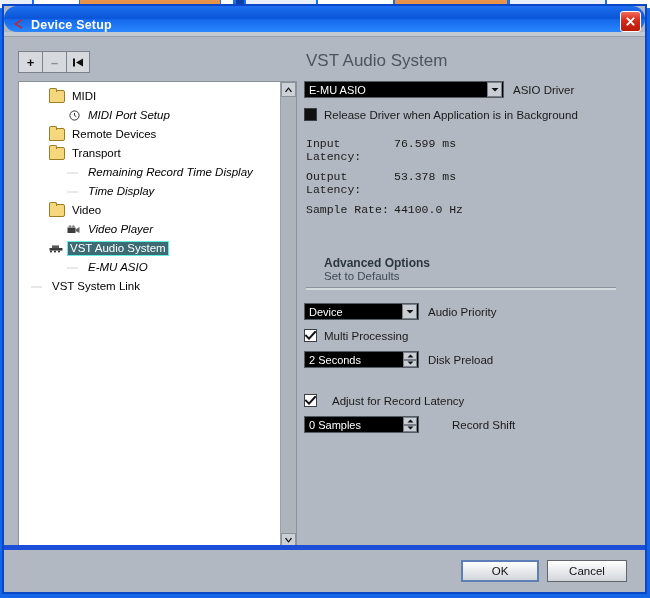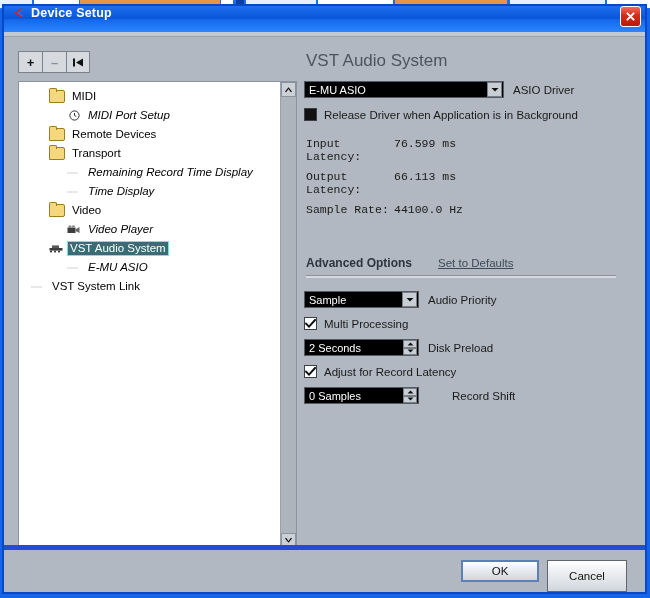--- a/index.html
+++ b/index.html
@@ -16,21 +16,21 @@
   #dialog{
     position:absolute;left:2px;top:4px;width:645px;height:590px;
     border:2px solid #0a46c8;
     background:#b1b8c1;
     box-sizing:border-box;
     display:flex;flex-direction:column;
   }
   #titlebar{
     height:26px;flex:0 0 26px;
     background:linear-gradient(180deg,#1e6ff0 0%,#0a55d8 48%,#1368ea 52%,#2b86ff 100%);
-    display:flex;align-items:flex-start;padding:0 4px 0 6px;position:relative;
+    display:flex;align-items:flex-end;padding:0 4px 0 6px;position:relative;border-radius:13px;
   }
   #title-icon{width:15px;height:15px;flex:0 0 15px;position:relative;margin-right:6px;}
   #title-text{
     color:#ffffff;font-weight:bold;font-size:12.5px;letter-spacing:.2px;
     flex:1 1 auto;white-space:nowrap;
   }
   #close-btn{
     width:19px;height:19px;flex:0 0 19px;border:1px solid #ffffff;border-radius:3px;
     background:linear-gradient(180deg,#f06a5a 0%,#d62b1a 45%,#b81a0a 100%);
     display:flex;align-items:center;justify-content:center;cursor:pointer;
@@ -113,24 +113,24 @@
   .cb{
     width:13px;height:13px;flex:0 0 13px;background:#ffffff;border:1px solid #3a3f46;
     box-sizing:border-box;display:flex;align-items:center;justify-content:center;cursor:pointer;
   }
   .cb.off{background:#111111;}
   .cb-lbl{font-size:11.5px;color:#1a1a1a;margin-left:7px;white-space:nowrap;}
   #info{margin:16px 0 0 2px;font-family:Liberation Mono, monospace;}
   .irow{display:flex;margin-bottom:7px;font-size:11.5px;color:#1a1a1a;}
   .ikey{width:88px;flex:0 0 88px;}
   .ival{flex:1 1 auto;}
-  #adv-head{display:flex;align-items:baseline;margin:40px 0 0 2px;}
+  #adv-head{display:flex;align-items:baseline;margin:40px 0 0 2px;flex-direction:column;}
   #adv-title{font-size:12px;font-weight:bold;color:#2c3640;}
   #adv-link{
-    font-size:11.5px;color:#3d4a57;text-decoration:underline;margin-left:26px;cursor:pointer;
+    font-size:11.5px;color:#3d4a57;margin-left:18px;cursor:pointer;
   }
   #adv-rule{
     height:3px;margin:5px 2px 13px 2px;width:310px;
     background:linear-gradient(180deg,#8b939c 0%,#8b939c 50%,#d5dade 50%,#d5dade 100%);
   }
   .spin{
     width:115px;height:17px;background:#000000;border:1px solid #555b63;
     display:flex;align-items:center;box-sizing:border-box;
   }
   .spin .sval{flex:1 1 auto;color:#ffffff;font-size:11px;padding-left:4px;white-space:nowrap;}
@@ -148,21 +148,21 @@
   .btn.disabled{color:#8e949b;border-color:#9aa1a9;background:#c3c8ce;cursor:default;}
   .btn.default{border:2px solid #5d7fb5;}
   #btn-help{position:absolute;left:301px;top:525px;width:78px;height:23px;}
   #btn-reset{position:absolute;left:424px;top:525px;width:78px;height:23px;}
   #btn-apply{position:absolute;left:517px;top:525px;width:112px;height:23px;}
   #footer{
     flex:0 0 42px;height:42px;background:#b1b8c1;border-top:5px solid #1d4ed8;
     position:relative;
   }
   #btn-ok{position:absolute;left:457px;top:10px;width:78px;height:22px;}
-  #btn-cancel{position:absolute;left:543px;top:10px;width:80px;height:32px;text-align:center;}
+  #btn-cancel{position:absolute;left:543px;top:10px;width:80px;height:22px;text-align:center;}
 </style>
 </head>
 <body>
 
 <div id="bg-app">
     <div class="seg" style="left: 0px; width: 32px; background: rgb(232, 239, 250);"></div>
     <div class="seg" style="left: 34px; width: 45px; background: rgb(255, 255, 255);"></div>
     <div class="seg" style="left: 80px; width: 140px; background: rgb(232, 147, 74);"></div>
     <div class="seg" style="left: 221px; width: 12px; background: rgb(255, 255, 255);"></div>
     <div class="seg" style="left: 236px; width: 8px; background: rgb(10, 63, 168);"></div>
@@ -338,37 +338,37 @@
         <span class="cb-lbl">Release Driver when Application is in Background</span>
       </div>
 
       <div id="info">
           <div class="irow">
             <span class="ikey">Input Latency:</span>
             <span class="ival">76.599 ms</span>
           </div>
           <div class="irow">
             <span class="ikey">Output Latency:</span>
-            <span class="ival">66.113 ms</span>
+            <span class="ival">53.378 ms</span>
           </div>
           <div class="irow">
             <span class="ikey">Sample Rate:</span>
             <span class="ival">44100.0 Hz</span>
           </div>
         </div>
 
       <div id="adv-head">
         <span id="adv-title">Advanced Options</span>
         <span id="adv-link">Set to Defaults</span>
       </div>
       <div id="adv-rule"></div>
 
       <div class="row">
         <div class="combo" style="width:115px;">
-          <span class="cval">Sample</span>
+          <span class="cval">Device</span>
           <span class="carw">
             <svg width="8" height="5" viewBox="0 0 8 5">
                 <path d="M0.5 1 L7.5 1 L4 4.5 Z" fill="#111"></path>
               </svg>
           </span>
         </div>
         <span class="rlbl">Audio Priority</span>
       </div>
 
       <div class="row" style="margin-top:9px;">
@@ -392,21 +392,21 @@
             <span class="sb">
               <svg width="7" height="4" viewBox="0 0 7 4">
                   <path d="M0.5 0.5 L6.5 0.5 L3.5 3.5 Z" fill="#111"></path>
                 </svg>
             </span>
           </span>
         </div>
         <span class="rlbl">Disk Preload</span>
       </div>
 
-      <div class="row" style="margin-top:9px;">
+      <div class="row" style="margin-top:26px;gap:8px;">
         <span class="cb" id="cb-adjust">
           <svg width="11" height="9" viewBox="0 0 11 9">
               <path d="M1 4.6 L4 7.6 L10 1" stroke="#101418" stroke-width="2" fill="none" stroke-linecap="square"></path>
             </svg>
         </span>
         <span class="cb-lbl">Adjust for Record Latency</span>
       </div>
 
       <div class="row" style="margin-top:9px;gap:24px;">
         <div class="spin">

